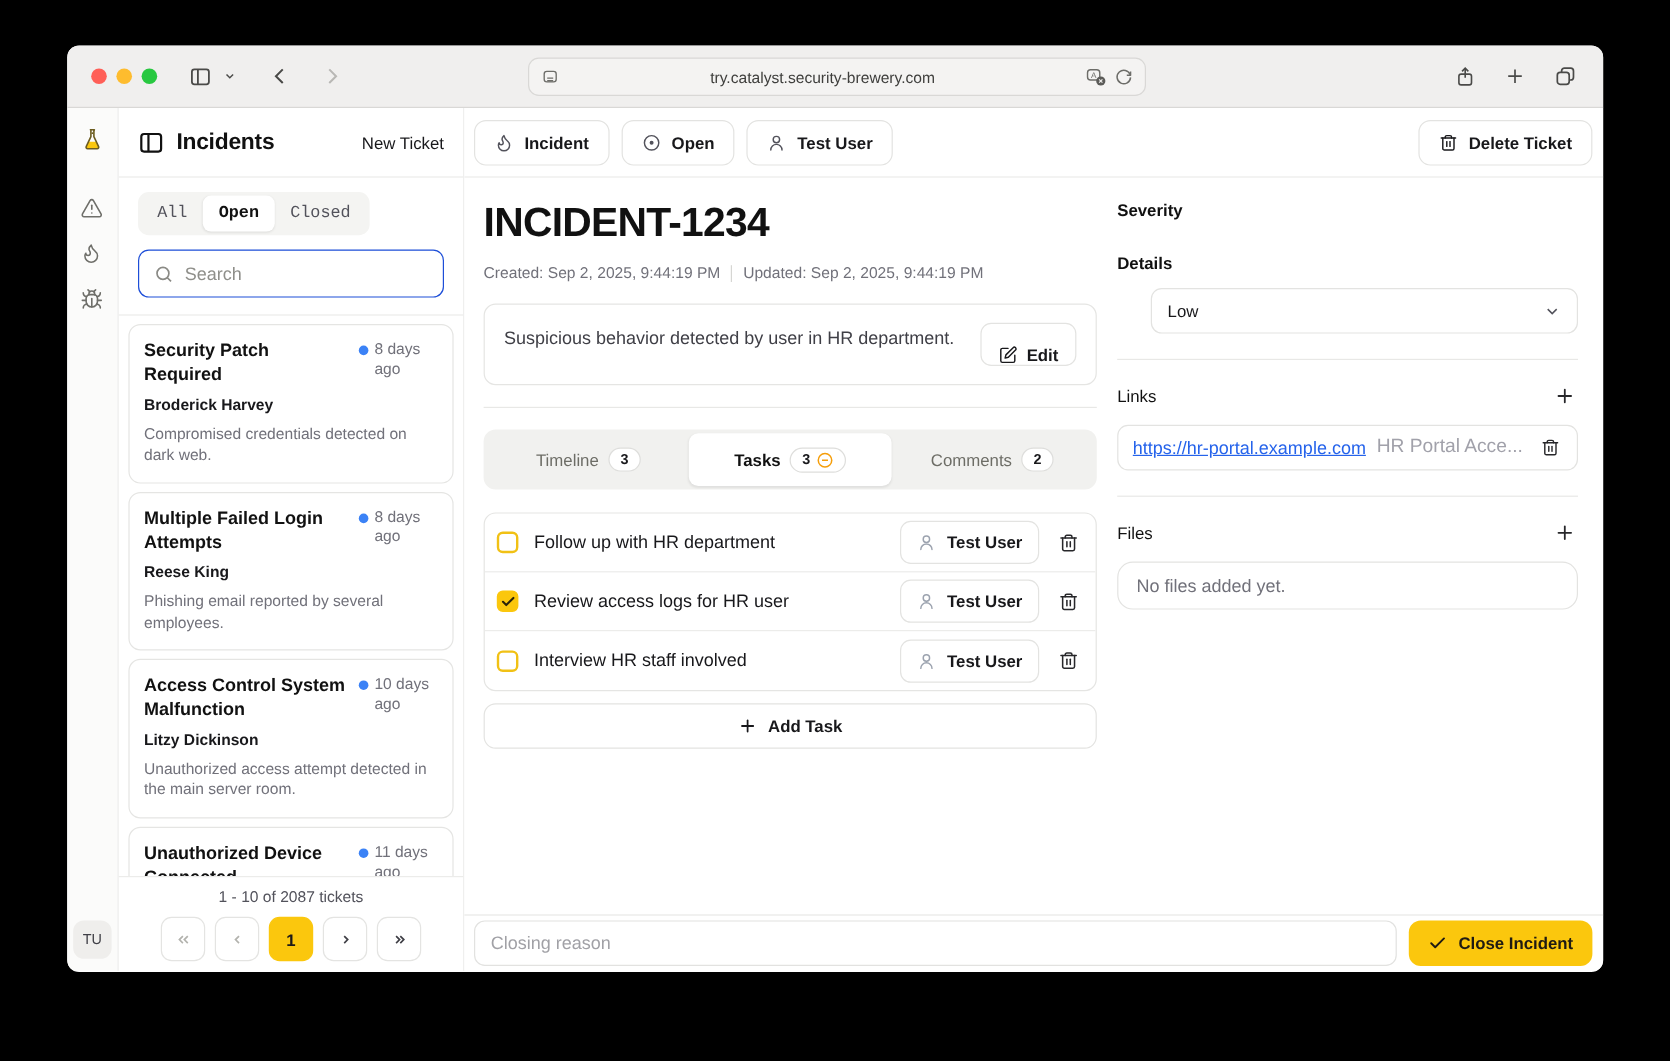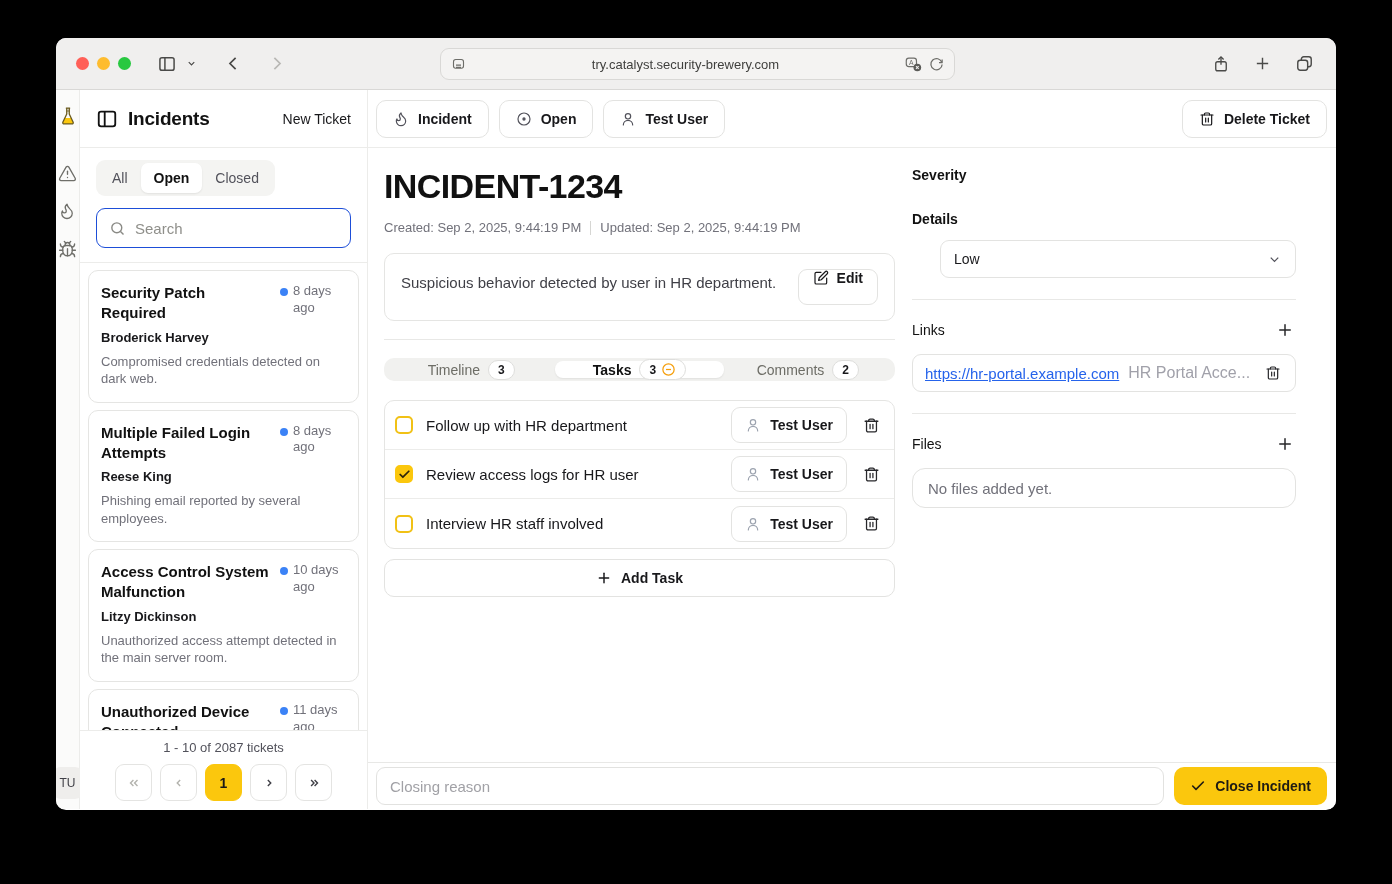--- a/index.html
+++ b/index.html
@@ -22,37 +22,37 @@
   .url-field { position:absolute; left:384px; top:10px; width:515px; height:32px;
                background:#f4f3f2; border:1px solid #d9d8d6; border-radius:9px;
                display:flex; align-items:center; padding:0 10px; }
   .url-text { flex:1; text-align:center; font-size:13px; color:#3f3f3d; }
   .toolbar-right { margin-left:auto; display:flex; align-items:center; gap:24px; }
 
   
   .app { display:flex; height:719px; }
 
   
-  .rail { width:24px; background:#fbfbfa; border-right:1px solid #ececea;
+  .rail { width:43px; background:#fbfbfa; border-right:1px solid #ececea;
           display:flex; flex-direction:column; align-items:center; padding:16px 0 10px; }
   .rail-icon { width:20px; height:20px; color:#6f6f6a; margin-bottom:18px; }
   .rail-icon.logo { margin-bottom:38px; }
   .avatar { margin-top:auto; width:32px; height:32px; border-radius:9px; background:#efeeec;
             display:flex; align-items:center; justify-content:center;
             font-size:12px; color:#3f3f46; }
 
   
   .sidebar { width:288px; border-right:1px solid #ececea; display:flex; flex-direction:column; background:#fff; }
   .sb-header { height:58px; border-bottom:1px solid #ececea; display:flex; align-items:center;
                gap:10px; padding:0 16px; flex-shrink:0; }
   .sb-title { font-size:19px; font-weight:800; color:#111; flex:1; letter-spacing:-.2px; }
   .new-ticket { font-size:14px; color:#18181b; cursor:pointer; white-space:nowrap; }
   .filters { margin:12px 16px 0; background:#f4f4f2; border-radius:9px; padding:3px;
              display:inline-flex; align-self:flex-start; }
-  .filter { padding:7px 13px; font-size:14px; color:#52525b; border-radius:7px; cursor:pointer; }
+  .filter { padding:7px 13px; font-size:14px; color:#52525b; border-radius:7px; cursor:pointer;font-family:Liberation Mono, monospace; }
   .filter.active { background:#fff; color:#111; font-weight:600; box-shadow:0 1px 2px rgba(0,0,0,.08); }
   .search-box { margin:12px 16px 14px; height:40px; border:1px solid #1d4ed8; border-radius:9px;
                 display:flex; align-items:center; gap:9px; padding:0 12px; color:#8a8a85; }
   .search-box input { border:none; outline:none; flex:1; font-size:15px; background:transparent;
                       font-family:inherit; color:#18181b; }
   .search-box input::placeholder { color:#8f8f8a; }
   .ticket-list { flex:1; overflow:hidden; border-top:1px solid #ececea; padding:7px 8px 0; }
   .ticket { border:1px solid #e5e5e3; border-radius:10px; padding:12px 12px 14px; margin-bottom:7px;
             background:#fff; cursor:pointer; }
   .t-head { display:flex; gap:6px; }
@@ -86,25 +86,25 @@
   .right-col { width:384px; margin-left:17px; }
 
   .inc-title { margin-top:19px; font-size:34px; font-weight:800; color:#111; letter-spacing:-.6px; }
   .inc-meta { margin-top:14px; display:flex; align-items:center; gap:9px; font-size:13px; color:#71717a; }
   .meta-sep { width:1px; height:14px; background:#d6d6d3; }
 
   .desc-card { margin-top:18px; border:1px solid #e5e5e3; border-radius:10px; padding:15px 16px;
                display:flex; gap:12px; }
   .desc-text { flex:1; font-size:15px; color:#3f3f46; line-height:1.85; }
   .edit-btn { height:36px; border:1px solid #e3e3e1; border-radius:9px; background:#fff;
-              display:flex; align-items:flex-start; gap:8px; padding:0 14px; font-size:14px; font-weight:600;
+              display:flex; align-items:flex-end; gap:8px; padding:0 14px; font-size:14px; font-weight:600;
               color:#18181b; cursor:pointer; align-self:flex-start; font-family:inherit; }
   .divider-h { border-top:1px solid #e8e8e6; margin:18px 0; }
 
-  .tabs-bar { background:#f1f1ef; border-radius:10px; height:23px; padding:3px; display:flex; }
+  .tabs-bar { background:#f1f1ef; border-radius:10px; height:50px; padding:3px; display:flex; }
   .tab { flex:1; display:flex; align-items:center; justify-content:center; gap:8px;
          font-size:14px; color:#6d6d66; border-radius:8px; cursor:pointer; }
   .tab.active { background:#fff; color:#111; font-weight:600; box-shadow:0 1px 2px rgba(0,0,0,.07); }
   .badge { background:#fff; border:1px solid #dededc; border-radius:999px; padding:2px 9px;
            font-size:12px; font-weight:600; color:#18181b; display:flex; align-items:center; gap:5px; }
 
   .tasks-card { margin-top:19px; border:1px solid #e5e5e3; border-radius:10px; overflow:hidden; }
   .task-row { height:49px; display:flex; align-items:center; padding:0 12px 0 10px;
               border-bottom:1px solid #ececea; }
   .task-row:last-child { border-bottom:none; }

